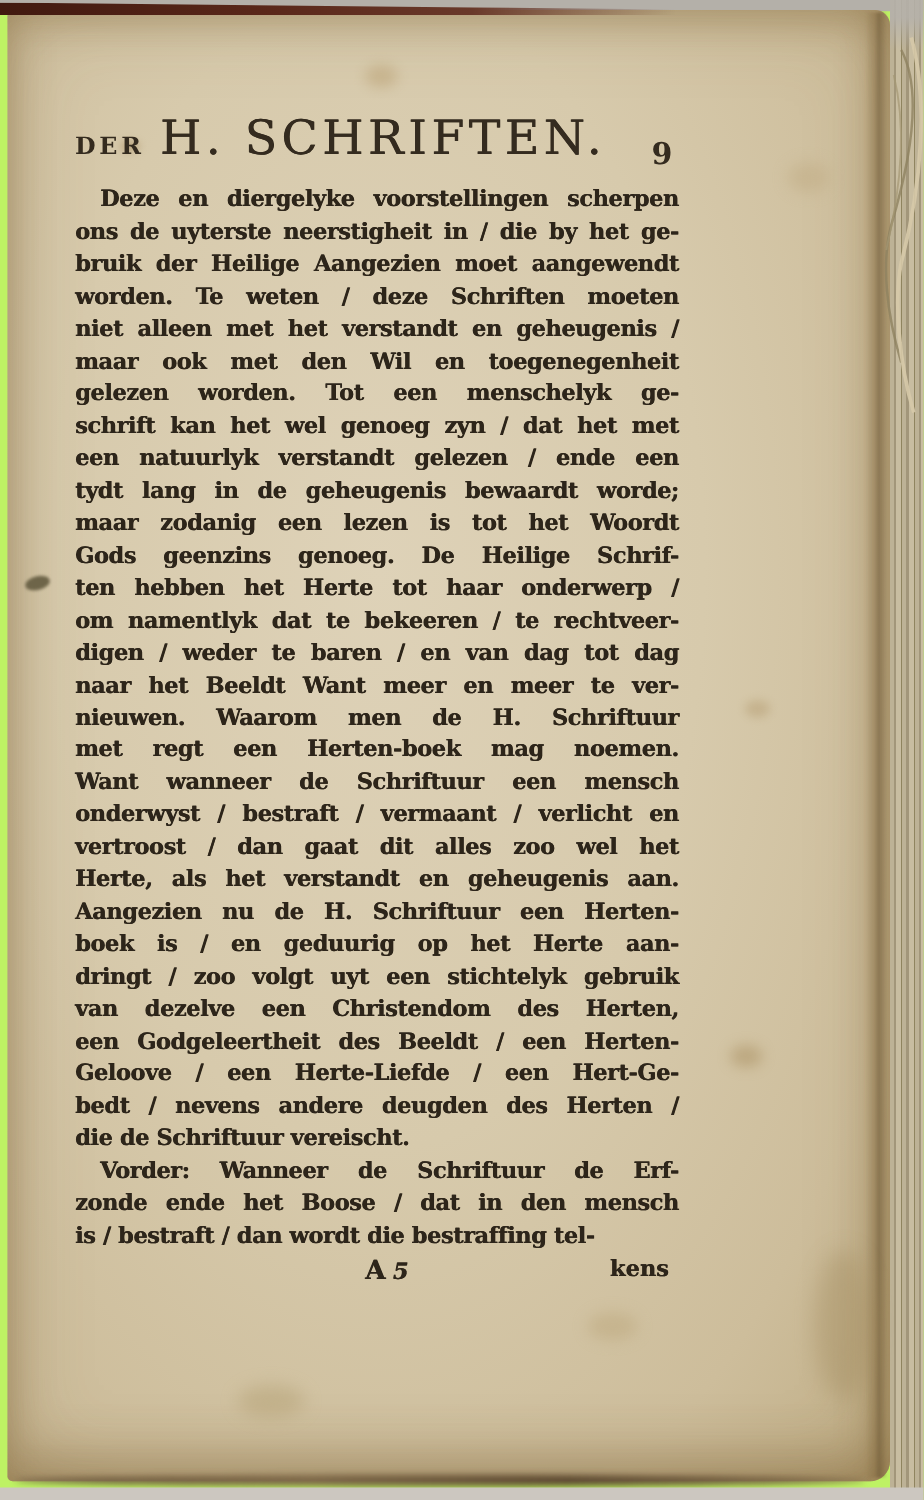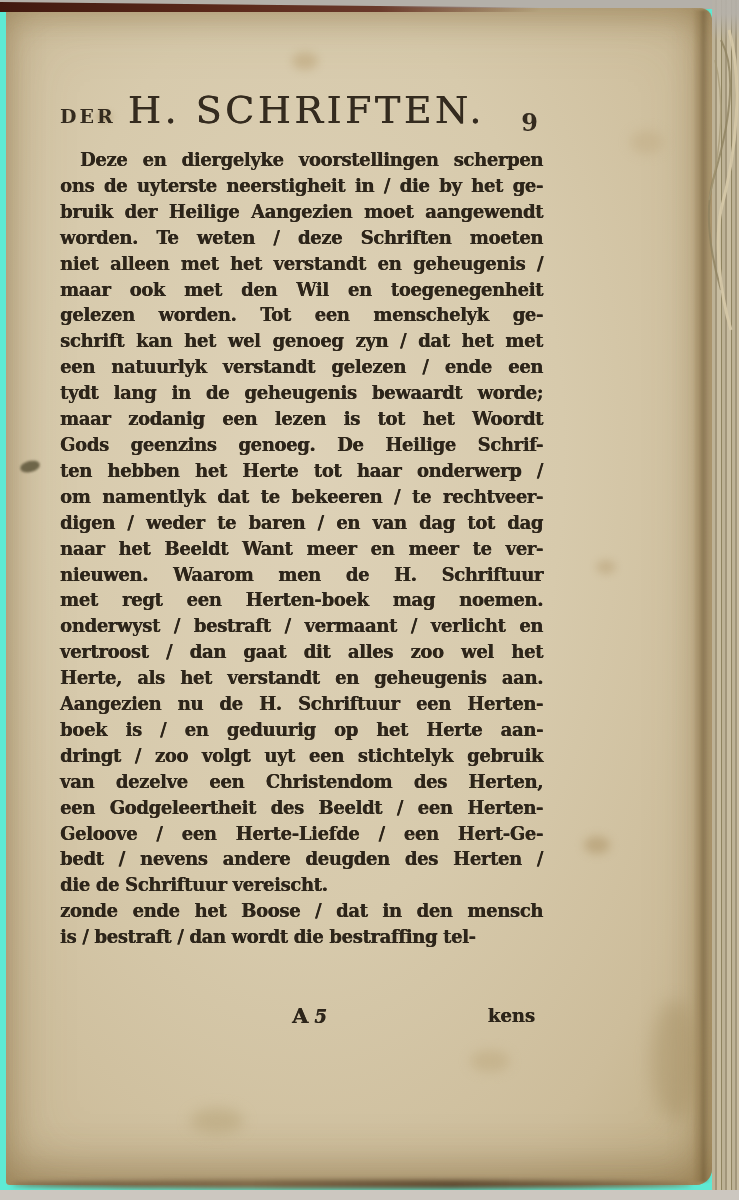--- a/index.html
+++ b/index.html
@@ -1,18 +1,18 @@
 <!DOCTYPE html>
 <html><head>
 <meta charset="utf-8">
 <style>
   html,body { margin:0; padding:0; background:#a9a59e; }
   .scan {
     position:relative; width:739px; height:1200px; overflow:hidden;
-    background:#5eead4; font-family:"DejaVu Serif", serif;
+    background:#bef264; font-family:"DejaVu Serif", serif;
   }
   
   .top-gray   { position:absolute; left:0; top:0; width:739px; height:9px; background:#b4b0a9; }
   .bottom-gray{ position:absolute; left:0; bottom:0; width:739px; height:10px; background:#ccc7c0; }
   
   .page {
     position:absolute; left:6px; top:8px; width:706px; height:1177px;
     border-radius:5px 12px 16px 4px;
     background:
       radial-gradient(ellipse at 42% 38%, #ded2b8 0%, #d7caac 45%, #cdbd9b 78%, #c0ae86 100%);
@@ -122,33 +122,35 @@
         <div class="line">een natuurlyk verstandt gelezen / ende een</div>
         <div class="line">tydt lang in de geheugenis bewaardt worde;</div>
         <div class="line">maar zodanig een lezen is tot het Woordt</div>
         <div class="line">Gods geenzins genoeg. De Heilige Schrif-</div>
         <div class="line">ten hebben het Herte tot haar onderwerp /</div>
         <div class="line">om namentlyk dat te bekeeren / te rechtveer-</div>
         <div class="line">digen / weder te baren / en van dag tot dag</div>
         <div class="line">naar het Beeldt Want meer en meer te ver-</div>
         <div class="line">nieuwen. Waarom men de H. Schriftuur</div>
         <div class="line">met regt een Herten-boek mag noemen.</div>
+        <div class="line">Want wanneer de Schriftuur een mensch</div>
         <div class="line">onderwyst / bestraft / vermaant / verlicht en</div>
         <div class="line">vertroost / dan gaat dit alles zoo wel het</div>
         <div class="line">Herte, als het verstandt en geheugenis aan.</div>
         <div class="line">Aangezien nu de H. Schriftuur een Herten-</div>
         <div class="line">boek is / en geduurig op het Herte aan-</div>
         <div class="line">dringt / zoo volgt uyt een stichtelyk gebruik</div>
         <div class="line">van dezelve een Christendom des Herten,</div>
         <div class="line">een Godgeleertheit des Beeldt / een Herten-</div>
         <div class="line">Geloove / een Herte-Liefde / een Hert-Ge-</div>
         <div class="line">bedt / nevens andere deugden des Herten /</div>
         <div class="line last">die de Schriftuur vereischt.</div>
       </div>
       <div>
+        <div class="line first">Vorder: Wanneer de Schriftuur de Erf-</div>
         <div class="line">zonde ende het Boose / dat in den mensch</div>
         <div class="line last">is / bestraft / dan wordt die bestraffing tel-</div>
       </div>
     </div>
 
   <div class="footer">
     <span class="sig">
       <span class="sig-letter">A</span><span class="sig-num">5</span>
     </span>
     <span class="catchword">kens</span>

